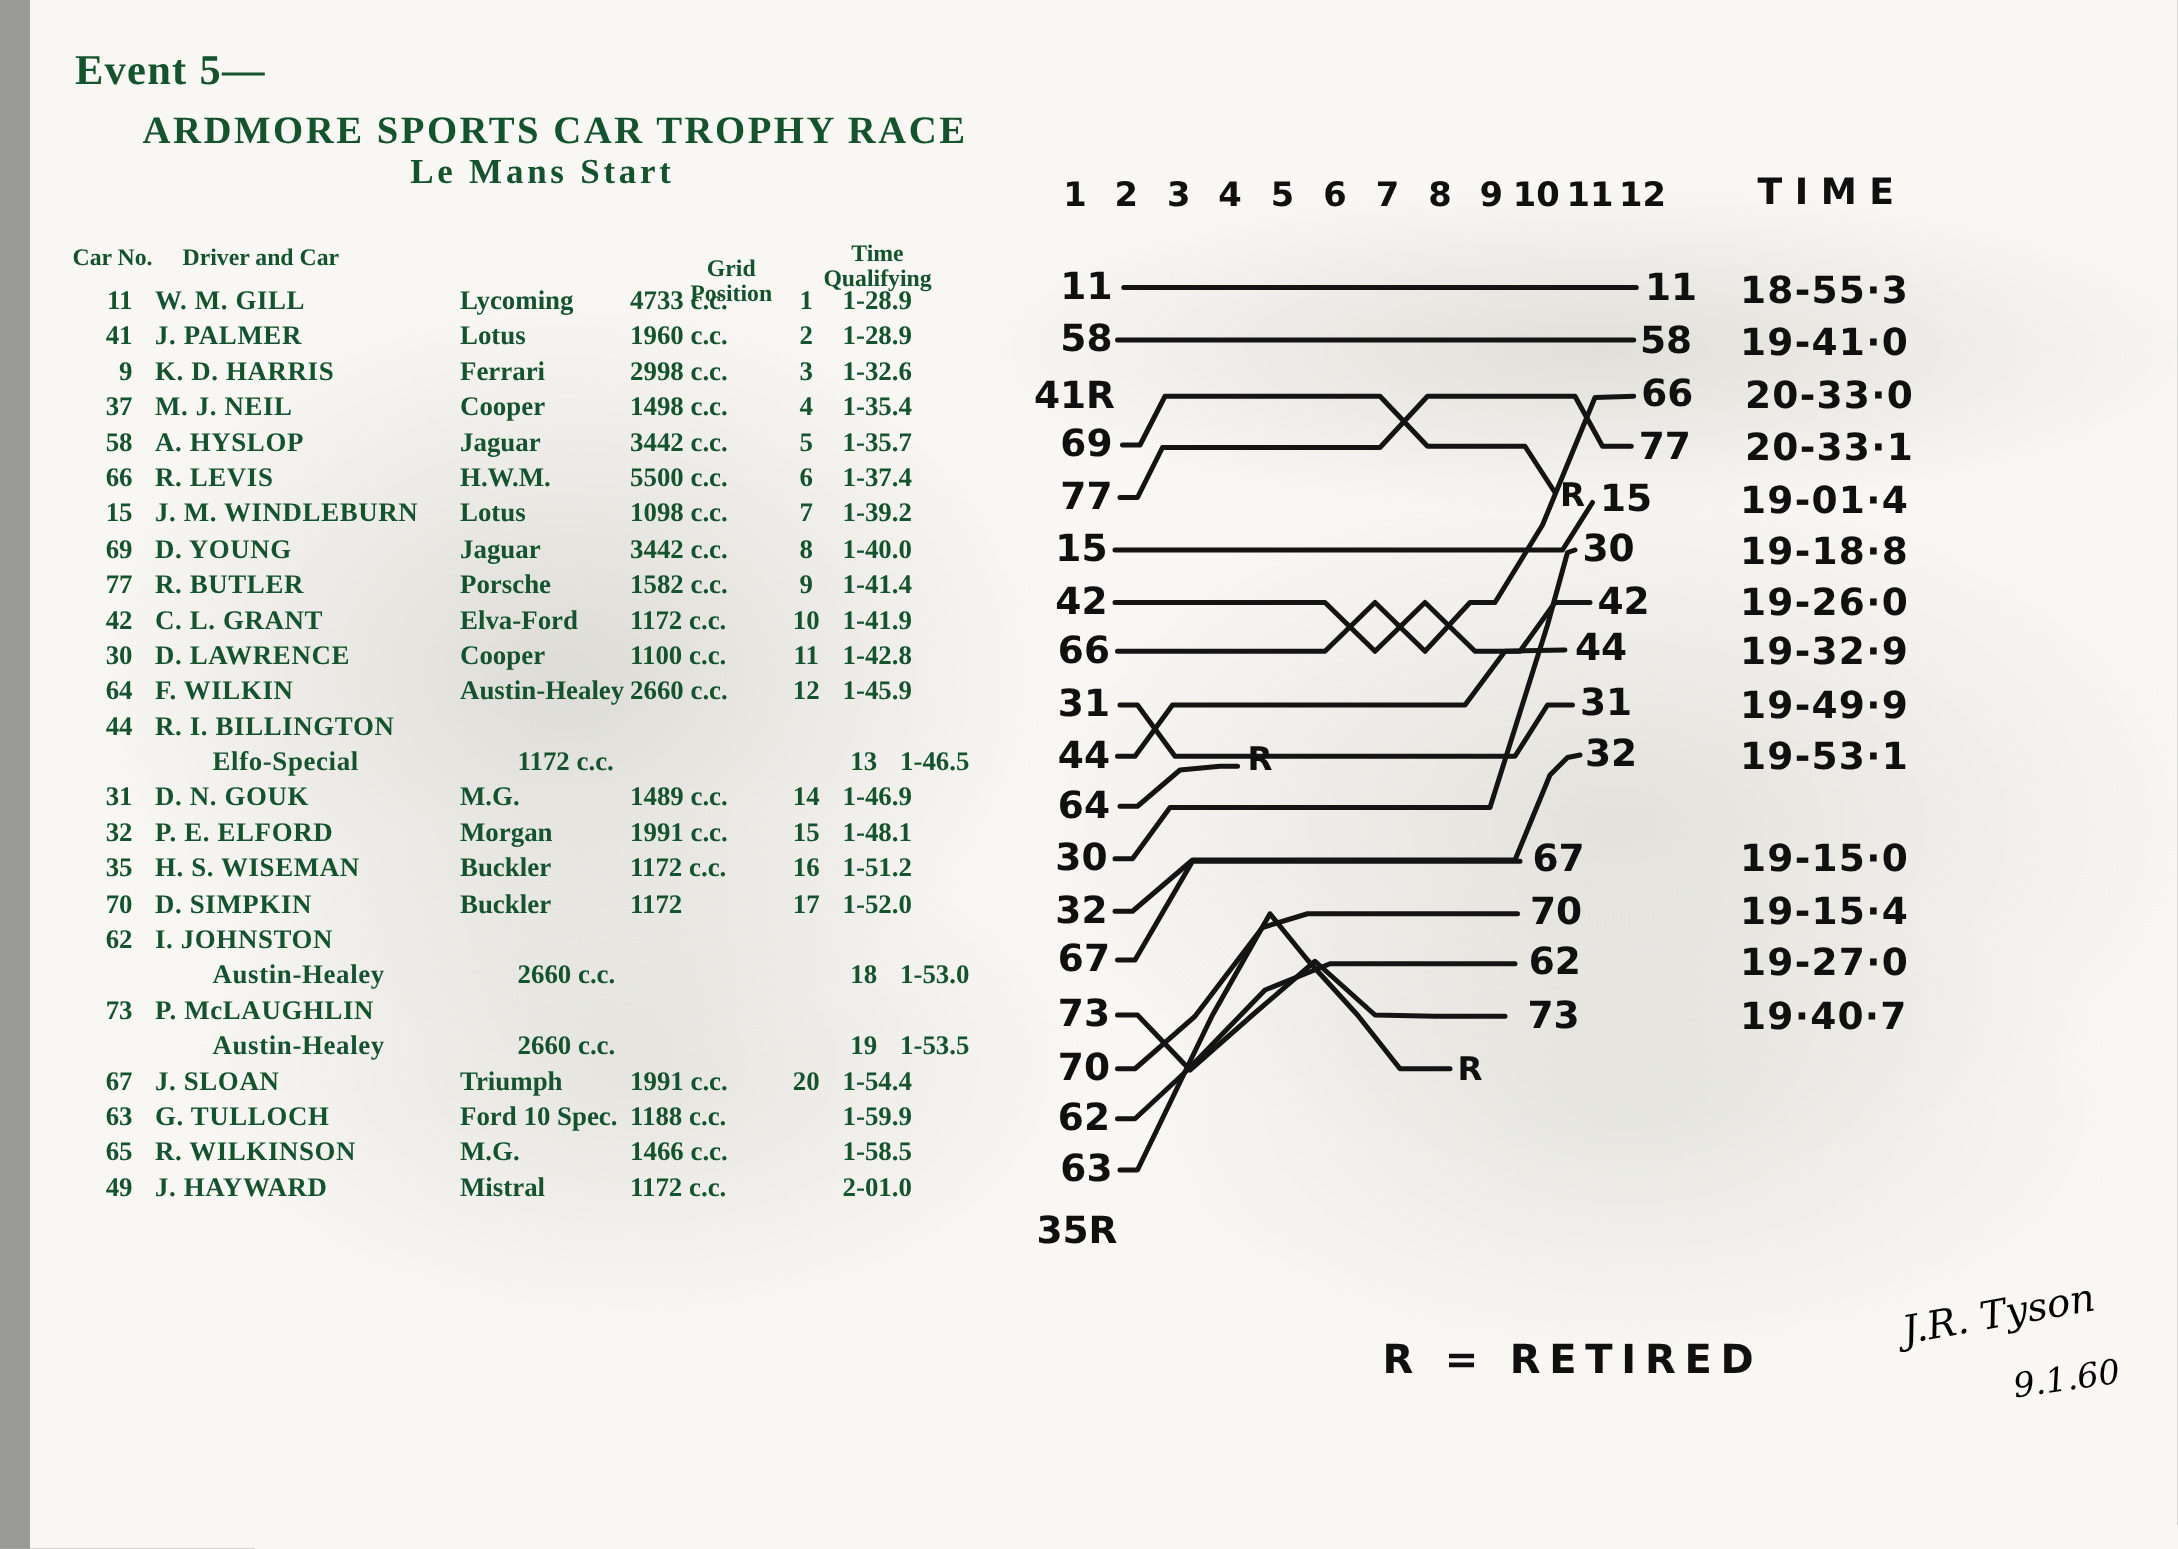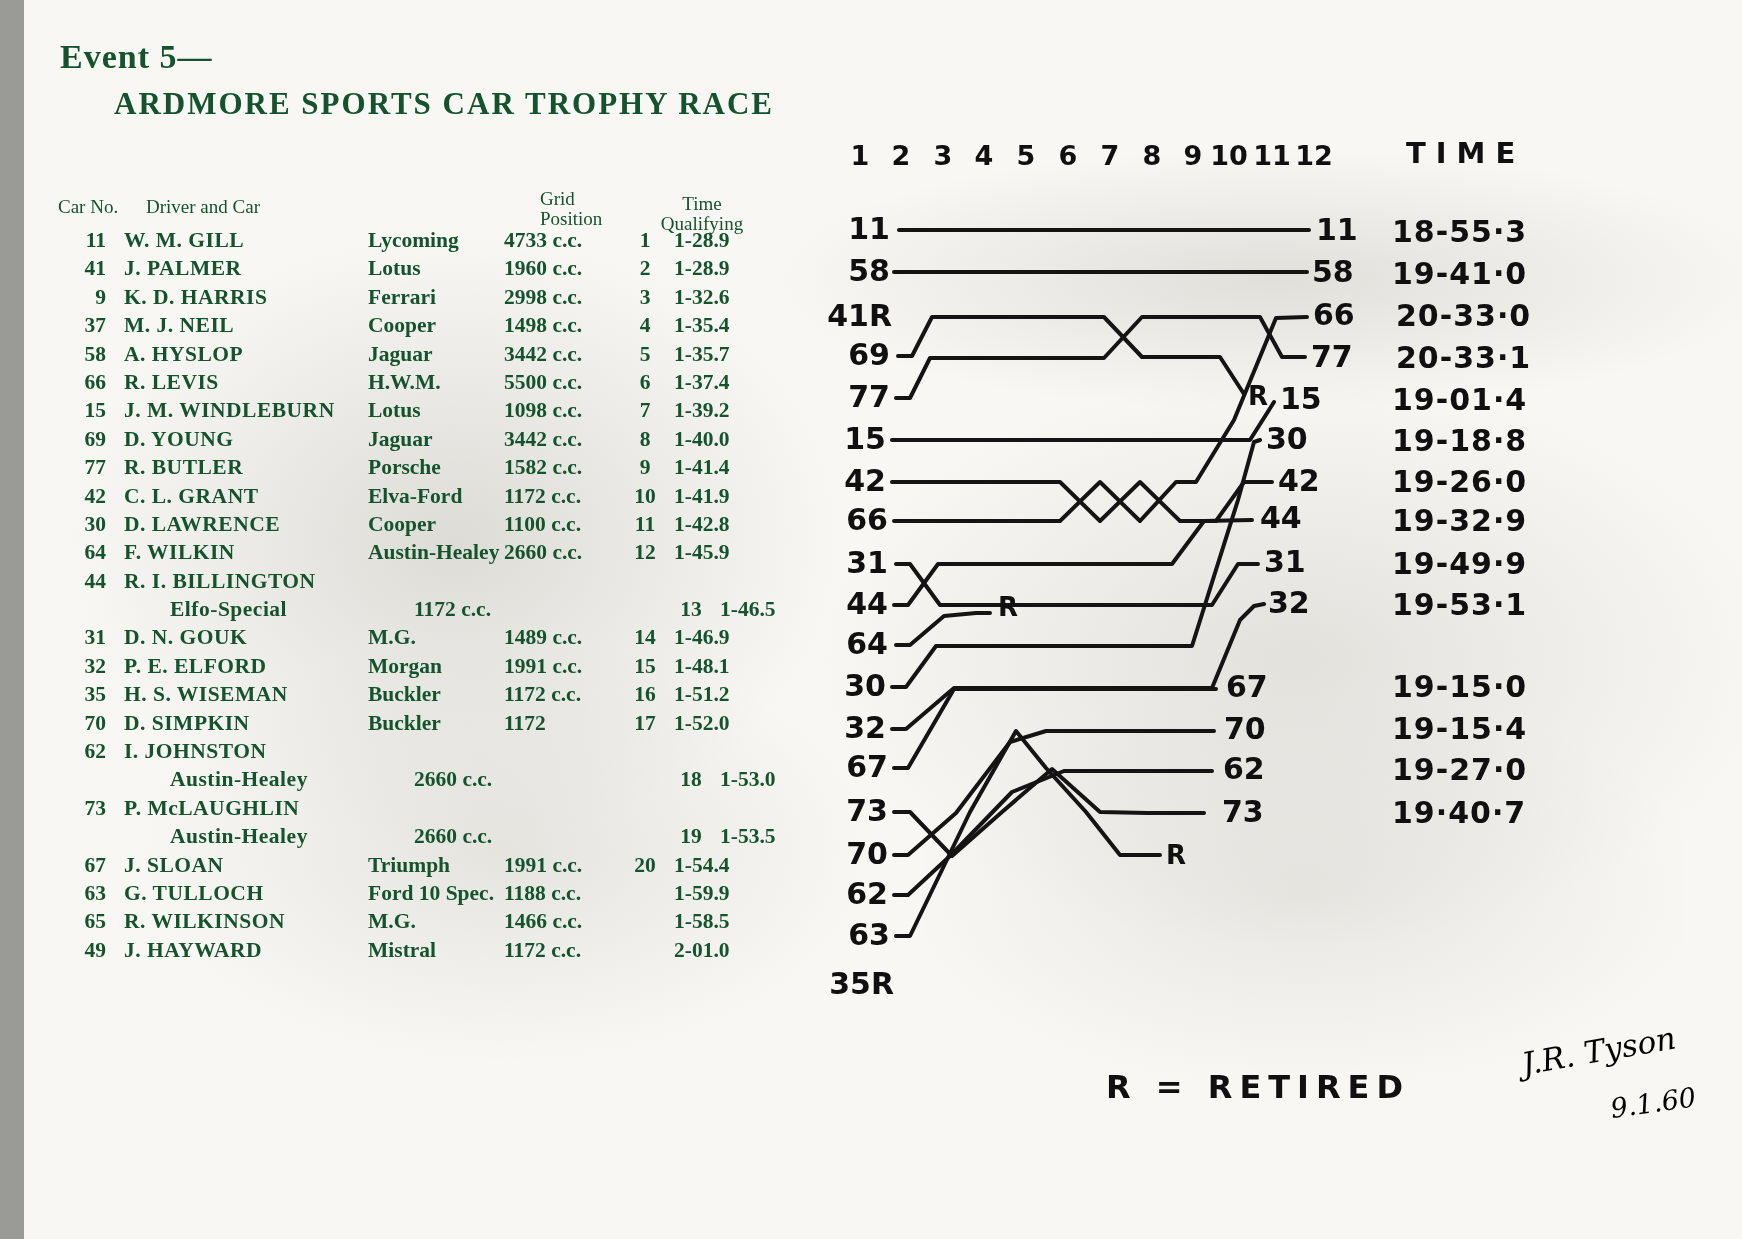--- a/index.html
+++ b/index.html
@@ -12,24 +12,24 @@
   .b3{left:800px;top:380px;width:940px;height:560px;background:radial-gradient(ellipse at center,rgba(202,202,196,.48),rgba(202,202,196,0) 72%);}
   .b4{left:120px;top:640px;width:720px;height:420px;background:radial-gradient(ellipse at center,rgba(205,205,199,.45),rgba(205,205,199,0) 72%);}
   .b5{left:900px;top:700px;width:760px;height:380px;background:radial-gradient(ellipse at center,rgba(206,206,200,.4),rgba(206,206,200,0) 75%);}
 
   
   .event-label{position:absolute;left:36px;top:38px;font-size:34px;font-weight:bold;letter-spacing:1px;}
   .race-title{position:absolute;left:90px;top:86px;width:640px;text-align:center;font-size:31px;font-weight:bold;letter-spacing:2px;white-space:nowrap;}
   .race-sub{position:absolute;left:90px;top:122px;width:640px;text-align:center;font-size:28px;font-weight:bold;letter-spacing:3px;}
   .race-details{position:absolute;left:88px;top:160px;font-size:19.5px;font-weight:bold;word-spacing:9px;}
 
-  .hdr{position:absolute;font-size:19px;font-weight:normal;}
+  .hdr{position:absolute;font-size:19px;font-weight:bold;}
   .hdr-carno{left:34px;top:196px;}
   .hdr-driver{left:122px;top:196px;}
-  .hdr-grid{left:516px;top:189px;width:90px;line-height:20px;}
+  .hdr-grid{left:516px;top:206px;width:90px;text-align:center;line-height:20px;}
   .hdr-time{left:618px;top:194px;width:120px;text-align:center;line-height:20px;}
 
   #qual-table{position:absolute;left:30px;top:228px;width:716px;}
   .trow{display:flex;align-items:baseline;height:28.4px;font-size:21.5px;font-weight:bold;white-space:nowrap;}
   .trow .c-no{width:52px;text-align:right;flex:none;}
   .trow .c-driver{width:244px;padding-left:18px;flex:none;letter-spacing:.5px;}
   .trow .c-make{width:136px;flex:none;}
   .trow .c-cc{width:112px;flex:none;}
   .trow .c-grid{width:58px;text-align:center;flex:none;}
   .trow .c-time{width:96px;text-align:left;flex:none;}
@@ -55,20 +55,21 @@
 
 <div id="page">
   <div class="blob b1"></div>
   <div class="blob b2"></div>
   <div class="blob b3"></div>
   <div class="blob b4"></div>
   <div class="blob b5"></div>
 
   <div class="event-label">Event 5—</div>
   <div class="race-title">ARDMORE SPORTS CAR TROPHY RACE</div>
+  <div class="race-sub">Le Mans Start</div>
 
   <div class="hdr hdr-carno">Car No.</div>
   <div class="hdr hdr-driver">Driver and Car</div>
   <div class="hdr hdr-grid">
     <div>Grid</div>
     <div>Position</div>
   </div>
   <div class="hdr hdr-time">
     <div>Time</div>
     <div>Qualifying</div>

